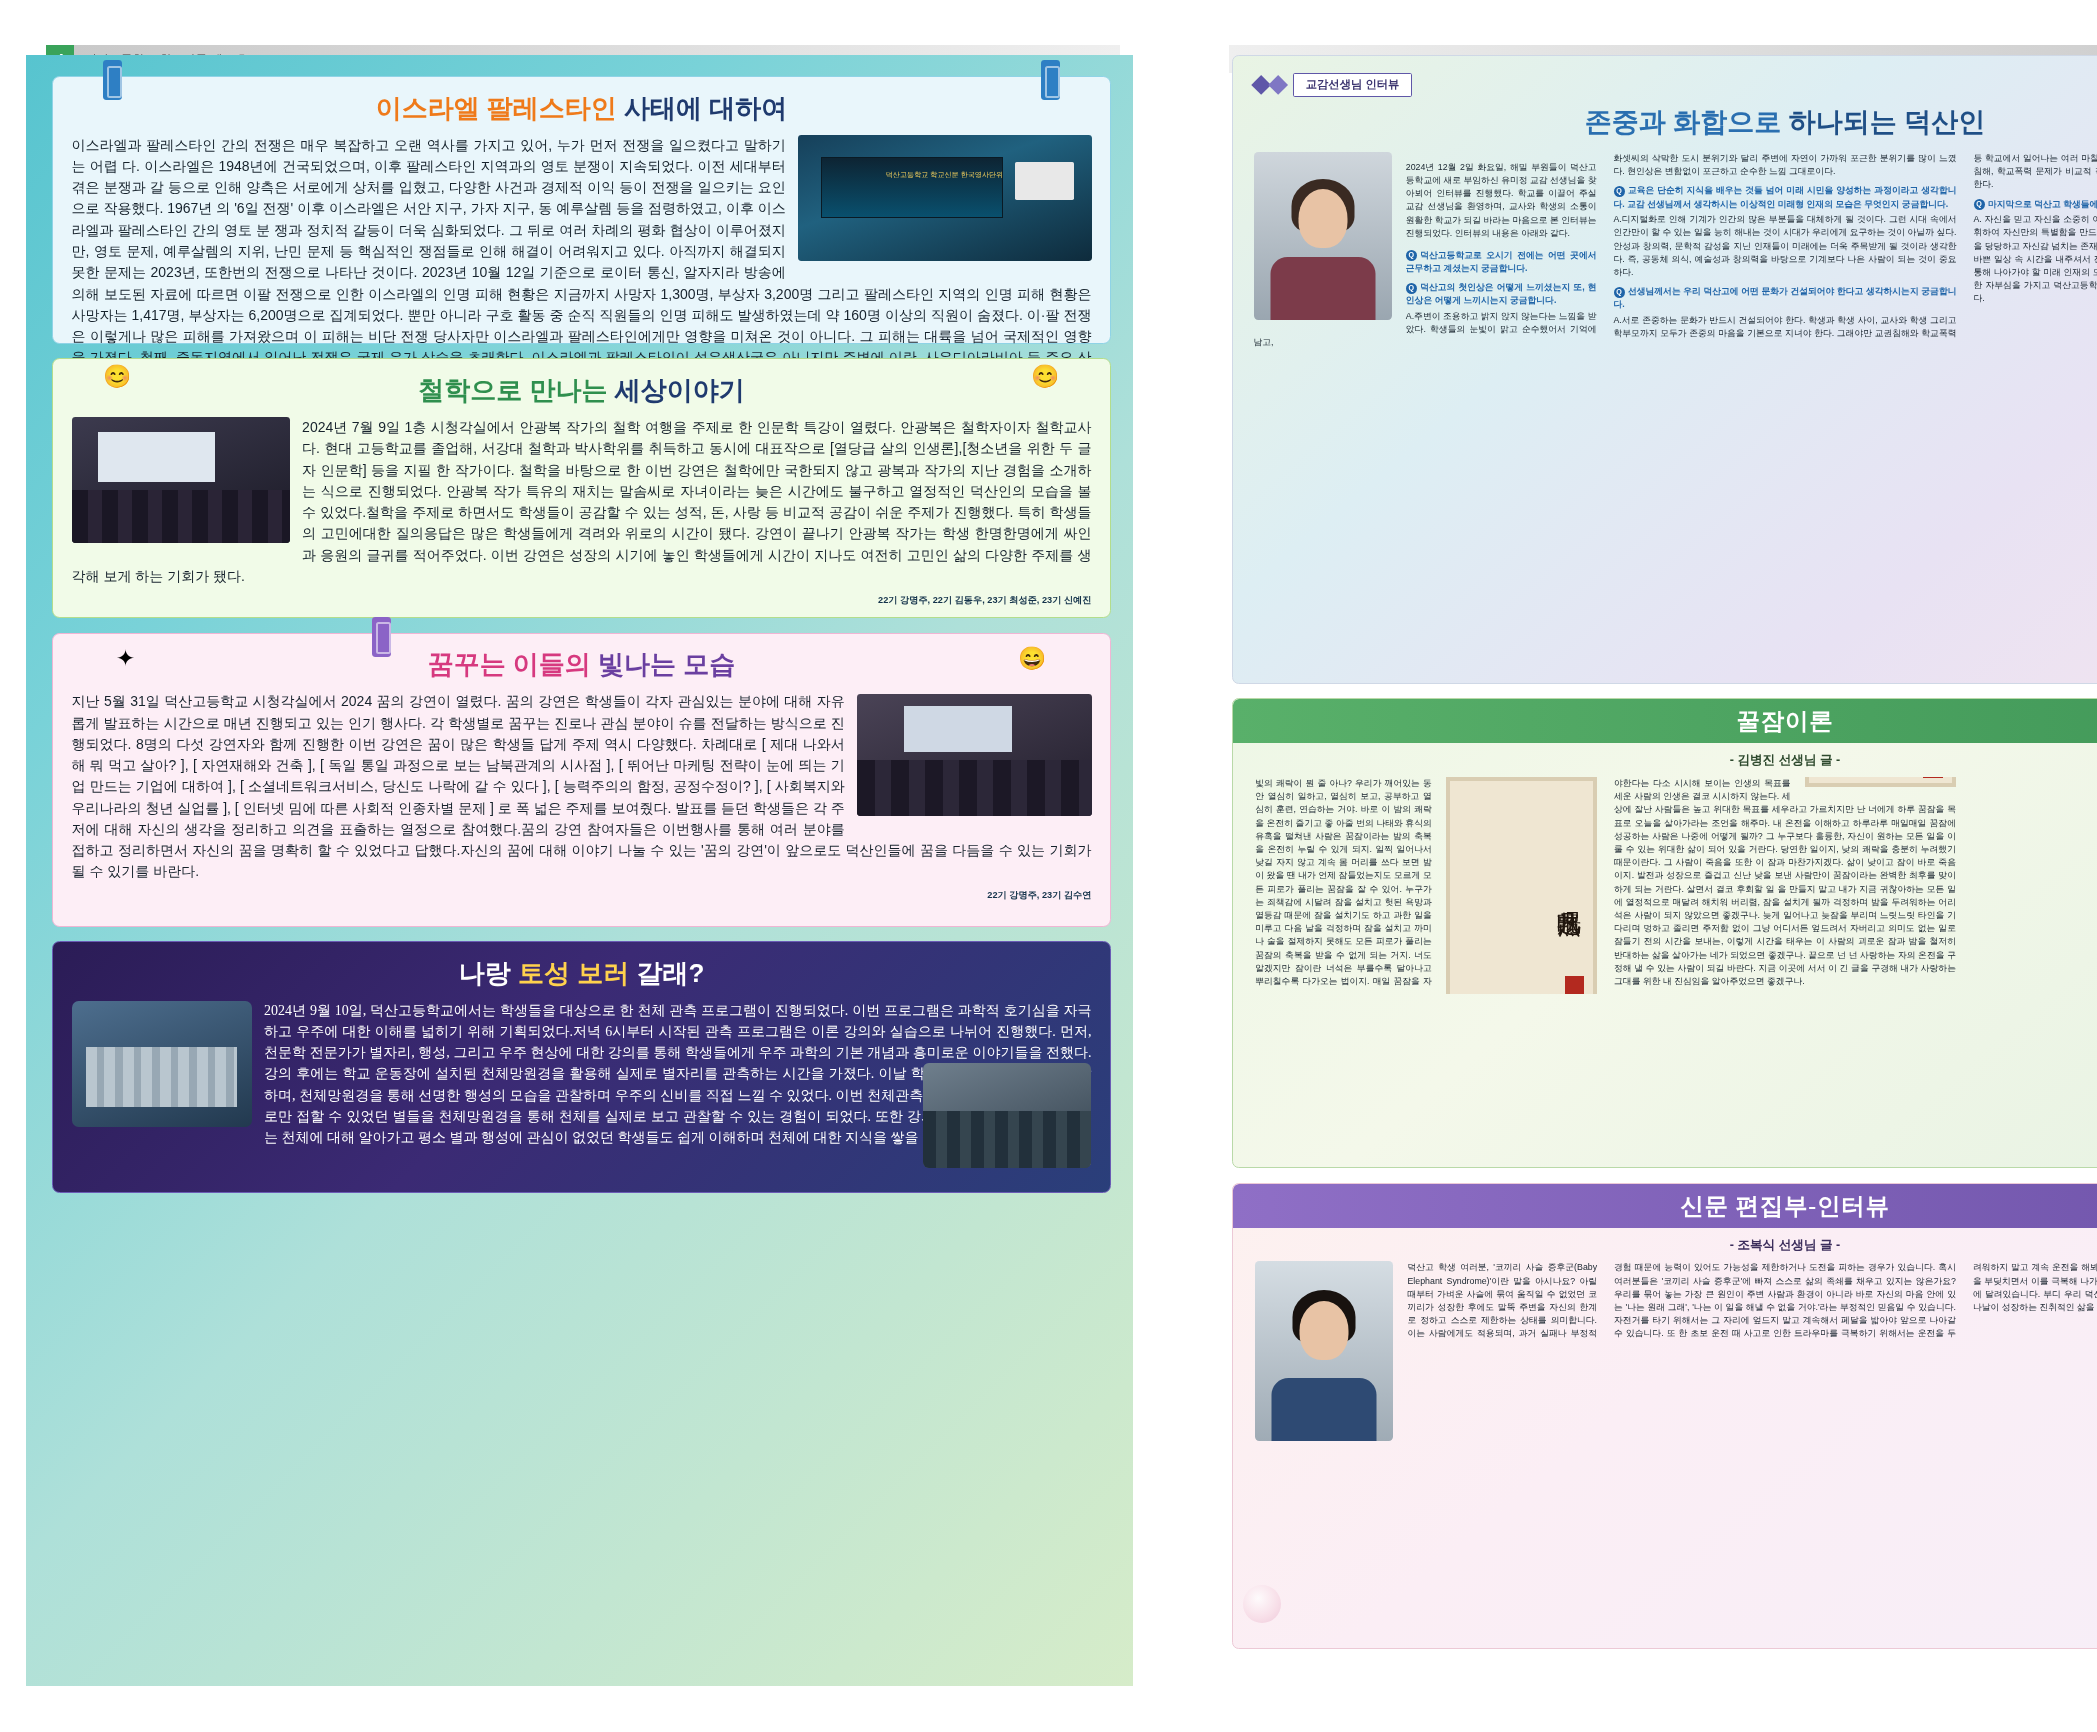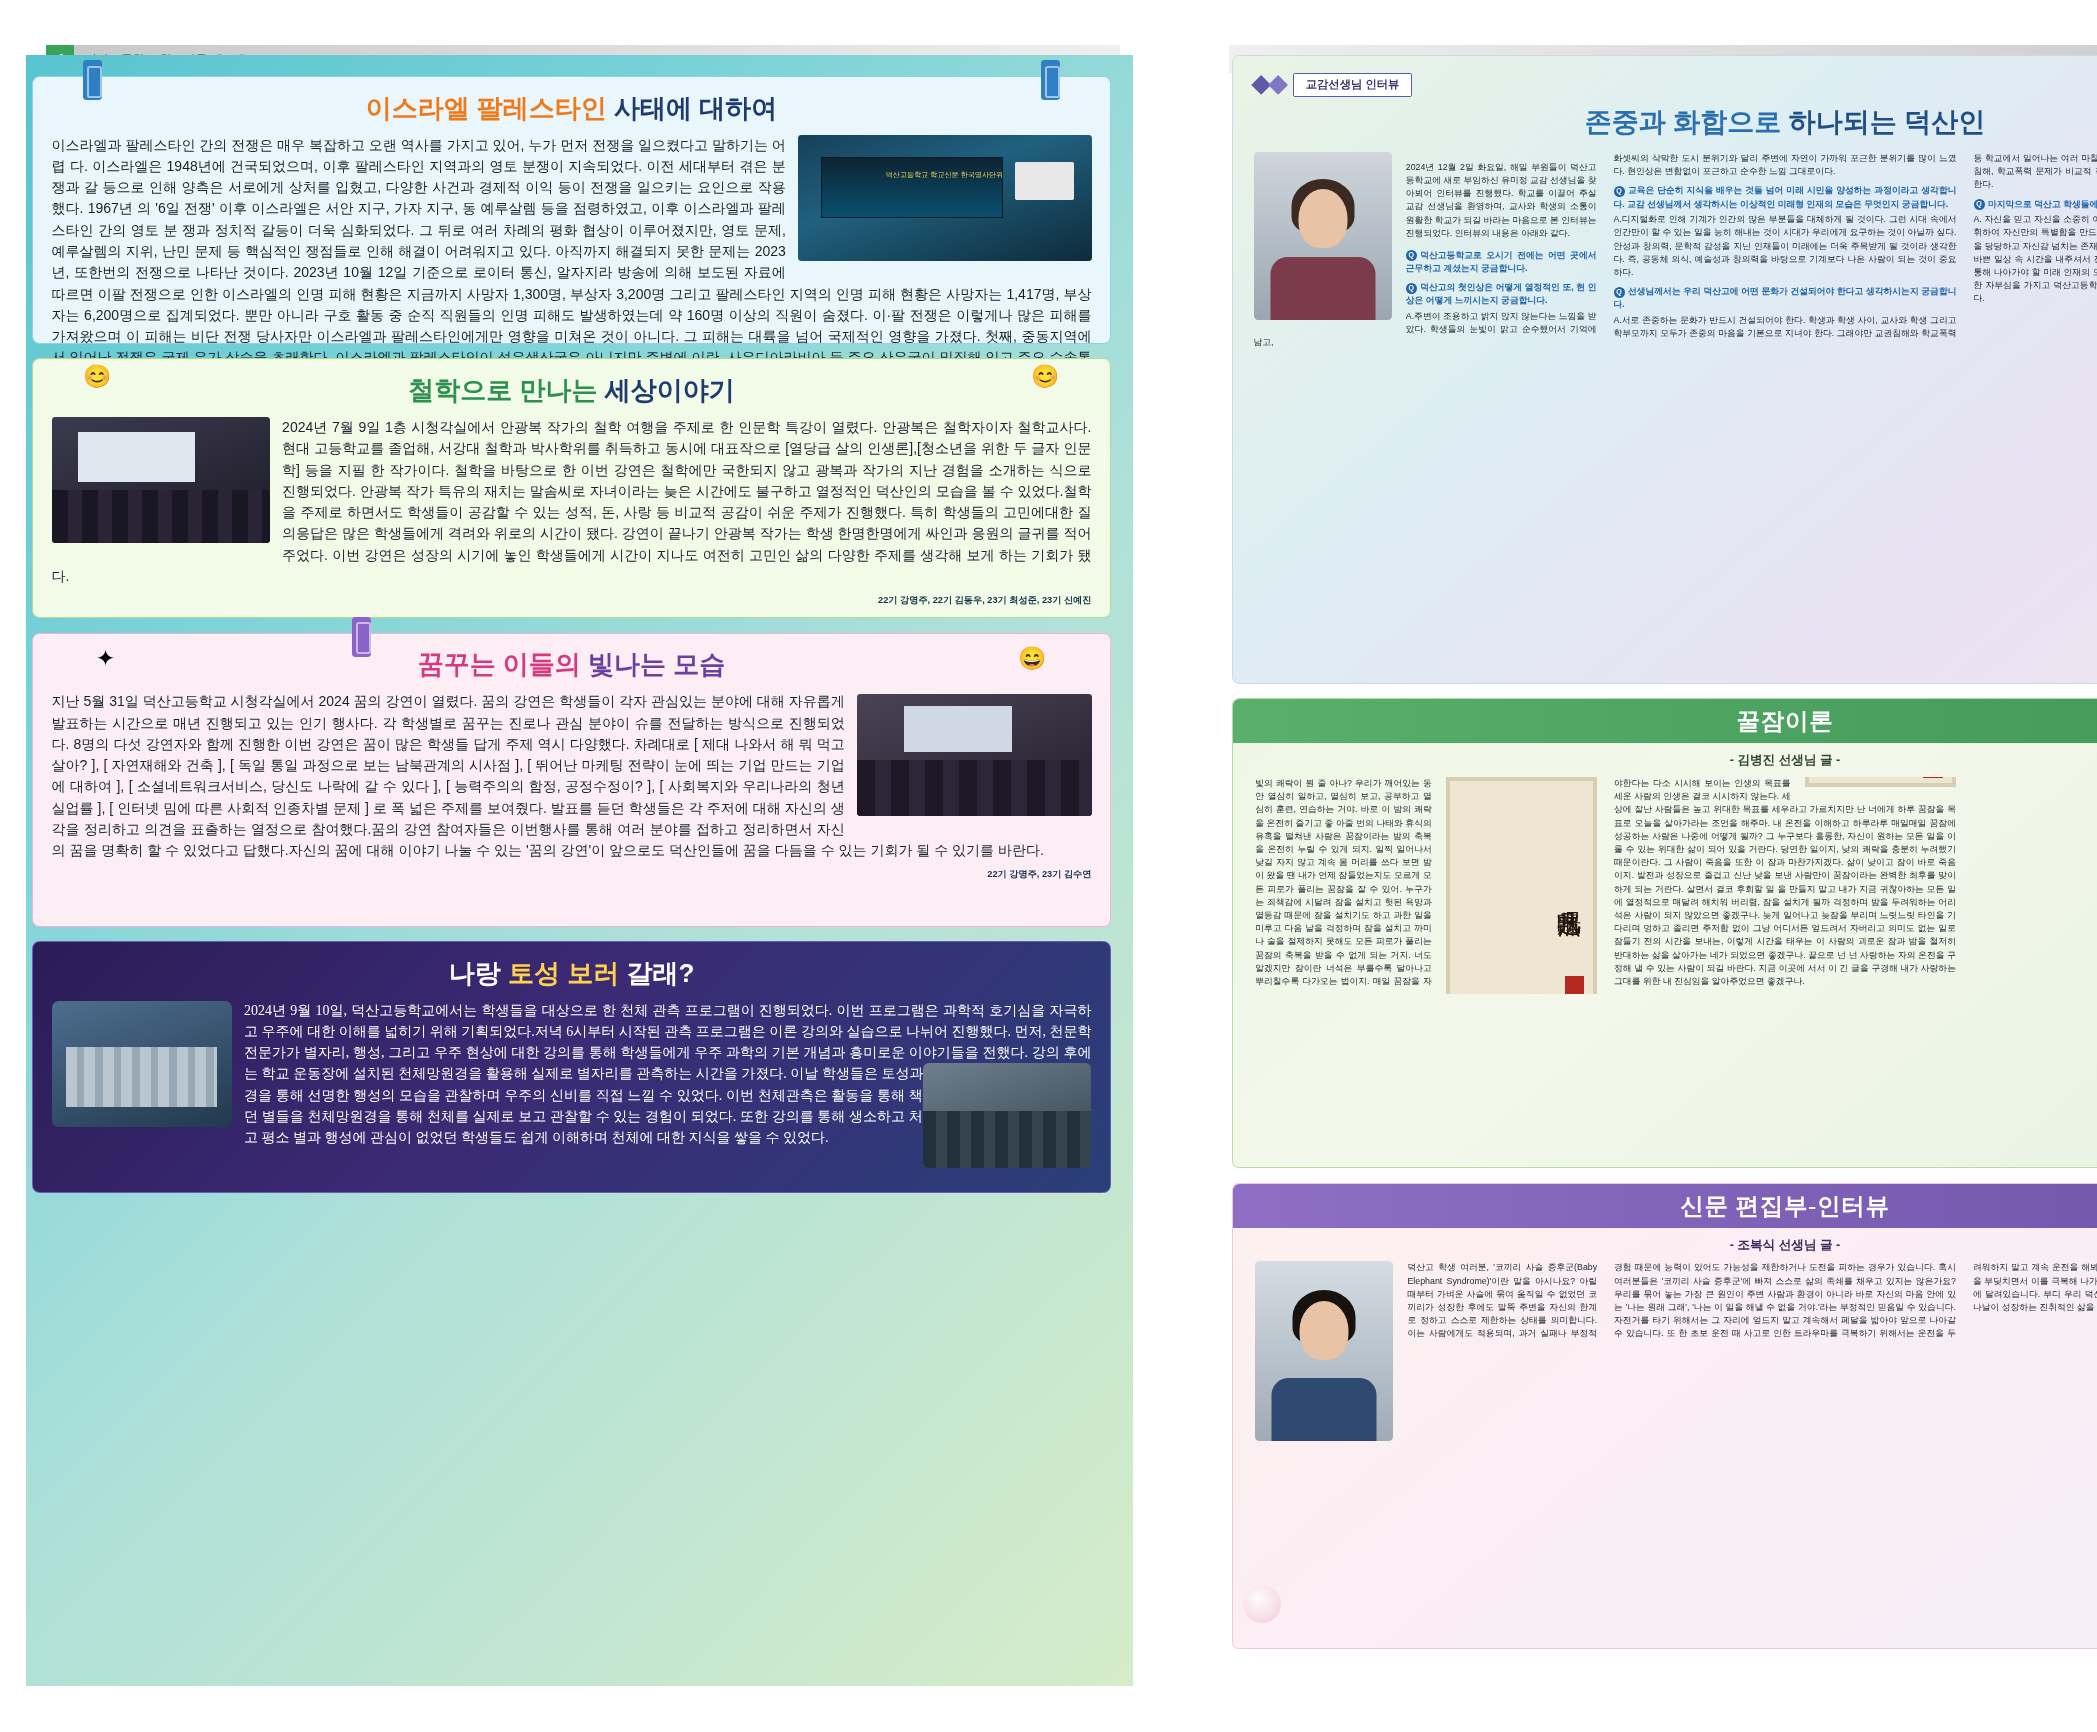--- a/index.html
+++ b/index.html
@@ -63,21 +63,21 @@
     font-weight: bold;
     color: #2f2f2f;
   }
 
   
   .left-body {
     position: absolute;
     left: 26px; top: 55px;
     width: 1107px; height: 1631px;
     background: linear-gradient(135deg,#57c4cf 0%,#79d2d8 25%,#aee0d9 55%,#d6ecc9 100%);
-    padding: 21px 22px 17px 6px;
+    padding: 21px 22px 17px 26px;
   }
   .lb-inner { position: relative; width: 100%; height: 100%; }
 
   .card {
     position: relative;
     border-radius: 7.6px;
     padding: 14.3px 18.5px 12.6px 18.5px;
     margin-bottom: 14.3px;
   }
   .card-a {
@@ -540,21 +540,21 @@
         <div class="cols3">
           <div class="portrait">
             <div class="hair"></div>
             <div class="head"></div>
             <div class="body"></div>
           </div>
           <p>2024년 12월 2일 화요일, 해밀 부원들이 덕산고등학교에 새로 부임하신 유미정 교감 선생님을 찾아뵈어 인터뷰를 진행했다. 학교를 이끌어 주실 교감 선생님을 환영하며, 교사와 학생의 소통이 원활한 학교가 되길 바라는 마음으로 본 인터뷰는 진행되었다. 인터뷰의 내용은 아래와 같다.</p>
 
           <span class="q-line"><span class="q-badge">Q</span><span>덕산고등학교로 오시기 전에는 어떤 곳에서 근무하고 계셨는지 궁금합니다.</span></span>
 
-          <span class="q-line"><span class="q-badge">Q</span><span>덕산고의 첫인상은 어떻게 열정적인 또, 현 인상은 어떻게 느끼시는지 궁금합니다.</span></span>
+          <span class="q-line"><span class="q-badge">Q</span><span>덕산고의 첫인상은 어떻게 느끼셨는지 또, 현 인상은 어떻게 느끼시는지 궁금합니다.</span></span>
           <span class="a-line">A.주변이 조용하고 밝지 앉지 않는다는 느낌을 받았다. 학생들의 눈빛이 맑고 순수했어서 기억에 남고,</span>
           <span class="a-line">화셋씨의 삭막한 도시 분위기와 달리 주변에 자연이 가까워 포근한 분위기를 많이 느꼈다. 현인상은 변함없이 포근하고 순수한 느낌 그대로이다.</span>
 
           <span class="q-line"><span class="q-badge">Q</span><span>교육은 단순히 지식을 배우는 것들 넘어 미래 시민을 양성하는 과정이라고 생각합니다. 교감 선생님께서 생각하시는 이상적인 미래형 인재의 모습은 무엇인지 궁금합니다.</span></span>
           <span class="a-line">A.디지털화로 인해 기계가 인간의 많은 부분들을 대체하게 될 것이다. 그런 시대 속에서 인간만이 할 수 있는 일을 능히 해내는 것이 시대가 우리에게 요구하는 것이 아닐까 싶다. 안성과 창의력, 문학적 감성을 지닌 인재들이 미래에는 더욱 주목받게 될 것이라 생각한다. 즉, 공동체 의식, 예술성과 창의력을 바탕으로 기계보다 나은 사람이 되는 것이 중요하다.</span>
 
           <span class="q-line"><span class="q-badge">Q</span><span>선생님께서는 우리 덕산고에 어떤 문화가 건설되어야 한다고 생각하시는지 궁금합니다.</span></span>
           <span class="a-line">A.서로 존중하는 문화가 반드시 건설되어야 한다. 학생과 학생 사이, 교사와 학생 그리고 학부모까지 모두가 존중의 마음을 기본으로 지녀야 한다. 그래야만 교권침해와 학교폭력 등 학교에서 일어나는 여러 마찰과 갈등을 예방하고 해소할 수 있다. 현재 덕산고는 교권침해, 학교폭력 문제가 비교적 적은편인데, 이러한 문화가 앞으로도 계속 유지되었으면 한다.</span>
 
           <span class="q-line"><span class="q-badge">Q</span><span>마지막으로 덕산고 학생들에게 한 마디 부탁드립니다.</span></span>

